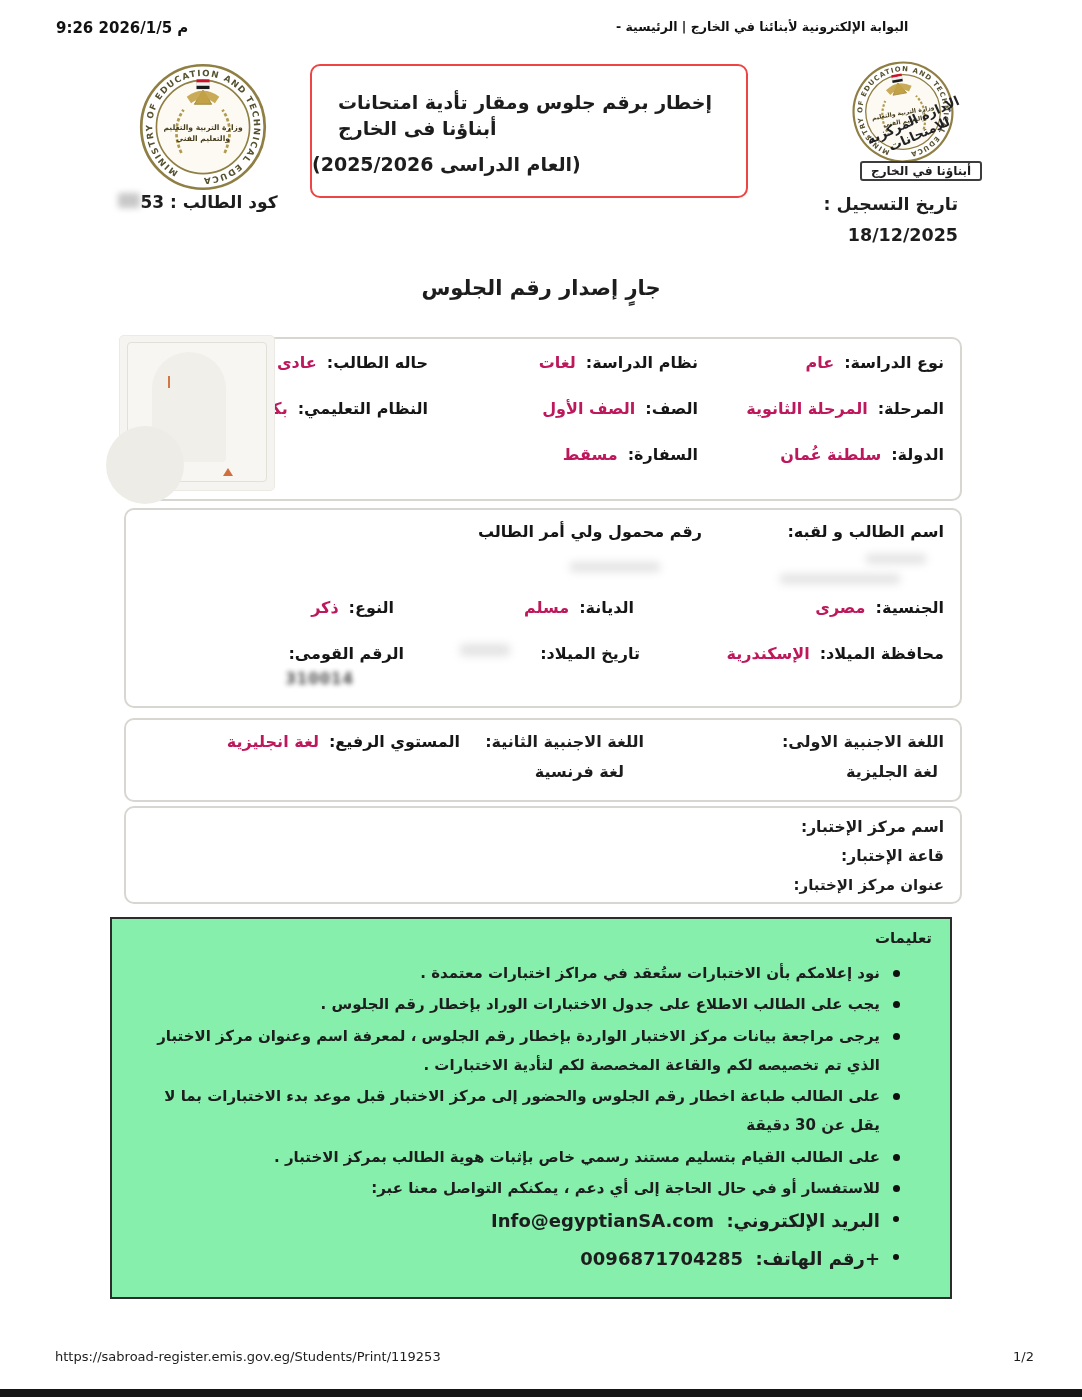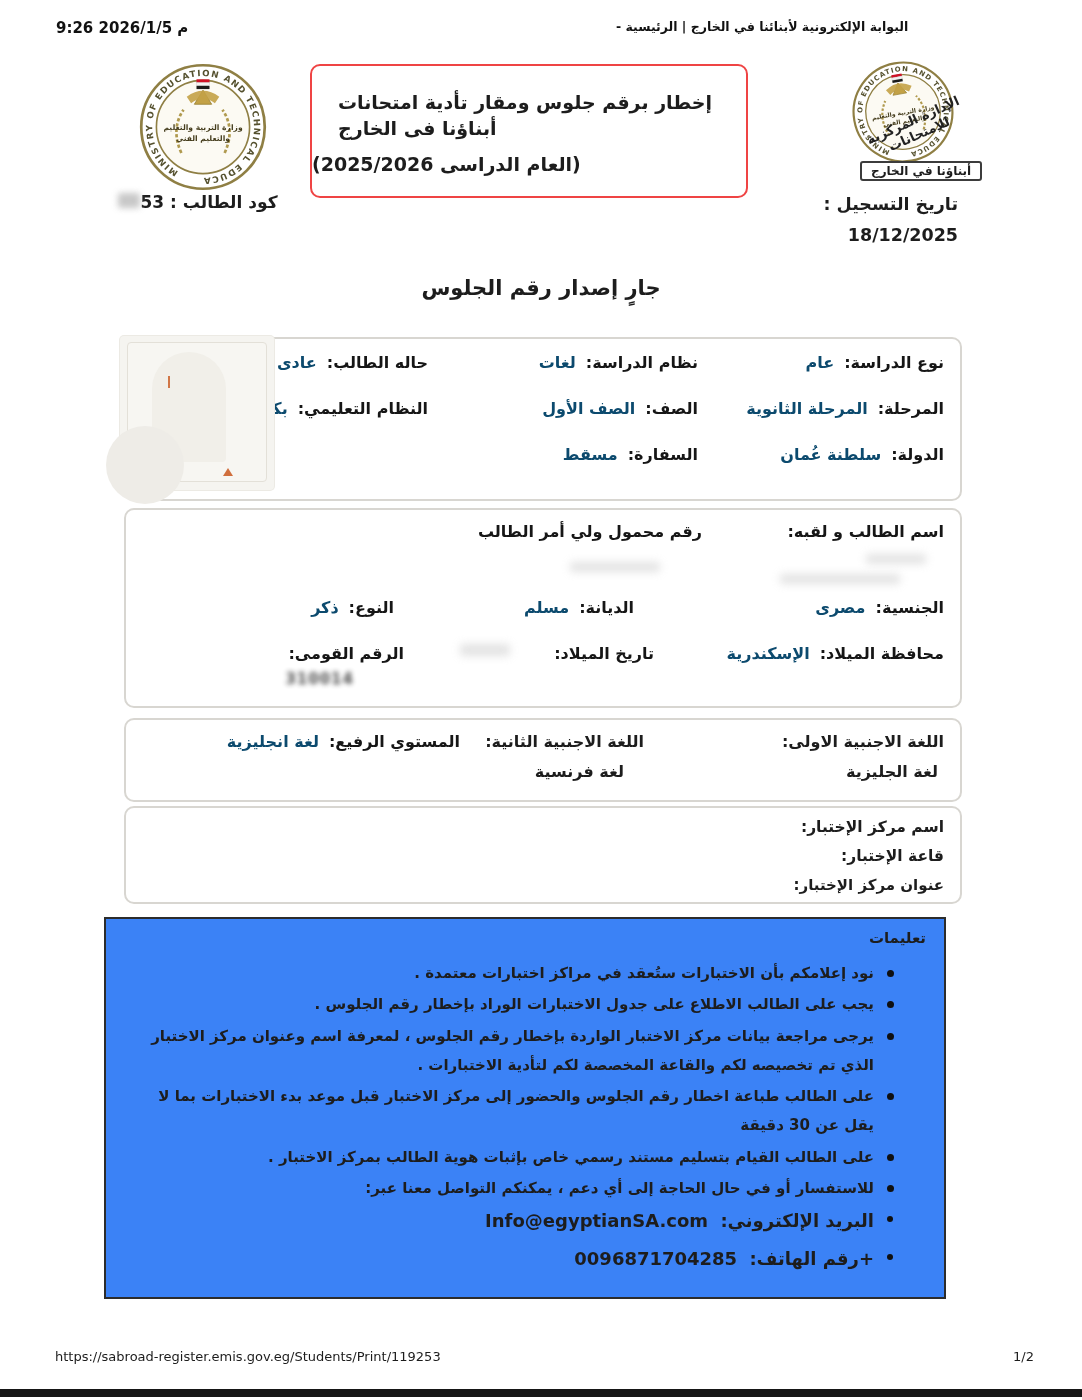--- a/index.html
+++ b/index.html
@@ -33,21 +33,21 @@
   .right-logo-text{left:836px;top:112px;width:160px;font-size:13px;font-weight:700;text-align:center;transform:rotate(-24deg);direction:rtl;color:#222}
   .right-logo-caption{left:860px;top:161px;border:2px solid #3c3c3c;border-radius:3px;padding:1px 9px;font-size:12px;font-weight:700;direction:rtl;background:#fff}
   .reg-date{right:124px;top:189px;text-align:right;direction:rtl;font-size:17.5px;font-weight:700;line-height:1.75}
 
   .status-line{left:0;top:276px;width:1082px;text-align:center;font-size:21px;font-weight:700}
 
   
   .card{position:absolute;border:2px solid #d8d6d1;border-radius:10px;background:#fff}
   .card .cell{position:absolute;direction:rtl;display:flex;gap:10px;font-size:16px;font-weight:700;white-space:nowrap}
   .card .lbl{color:#161616}
-  .card .val{color:#0c4a6e}
+  .card .val{color:#be185d}
 
   .card1{left:124px;top:337px;width:834px;height:160px}
   .card2{left:124px;top:508px;width:834px;height:196px}
   .card3{left:124px;top:718px;width:834px;height:80px}
   .card4{left:124px;top:806px;width:834px;height:94px}
 
   
   .photo{left:120px;top:336px;width:154px;height:154px;background:#f5f4f0;border-radius:4px;z-index:3;box-shadow:0 0 0 1px #eceae4}
   .photo .frame{position:absolute;left:7px;top:6px;right:7px;bottom:8px;border:1px solid #e3e0d8;border-radius:4px;background:#f7f6f2}
   .photo .head{position:absolute;left:32px;top:16px;width:74px;height:110px;background:#f1efe9;border-radius:40px 40px 4px 4px}
@@ -56,21 +56,21 @@
   .photo .tick2{position:absolute;left:103px;bottom:14px;border-left:5px solid transparent;border-right:5px solid transparent;border-bottom:8px solid #c9571d;opacity:.85}
 
   
   .smudge{position:absolute;background:#b9b9b9;filter:blur(4px);opacity:.4;border-radius:3px}
   .nid-val{position:absolute;font-size:15px;font-weight:700;filter:blur(2.5px);opacity:.8;letter-spacing:1px}
 
   
   .card .cell2{position:absolute;direction:rtl;font-size:16px;font-weight:700;white-space:nowrap}
 
   
-  .instr{left:104px;top:917px;width:838px;height:378px;border:2px solid #2c2c2c;background:#3b82f6}
+  .instr{left:110px;top:917px;width:838px;height:378px;border:2px solid #2c2c2c;background:#86efac}
   .instr-title{position:absolute;top:10px;right:18px;font-size:15px;font-weight:700;direction:rtl}
   .instr ul{position:absolute;margin:0;padding:0;list-style:none;direction:rtl}
   .instr .main-list{top:40px;right:48px;left:28px}
   .instr .main-list li{position:relative;padding-right:22px;font-size:15px;font-weight:700;line-height:1.95;margin-bottom:2px;text-align:right}
   .instr .main-list li::before{content:"";position:absolute;right:2px;top:11px;width:7px;height:7px;border-radius:50%;background:#101010}
   .instr .contact-list{top:288px;right:48px;left:28px}
   .instr .contact-list li{position:relative;padding-right:22px;font-size:18px;font-weight:700;line-height:1.6;margin-bottom:9px;text-align:right}
   .instr .contact-list li::before{content:"";position:absolute;right:3px;top:9px;width:6px;height:6px;border-radius:50%;background:#101010}
   .instr .contact-list .cv{margin-right:6px}
 
@@ -203,21 +203,21 @@
     <span class="val">مسلم</span>
   </div>
   <div class="cell" style="top:88px;right:566px">
     <span class="lbl">النوع:</span>
     <span class="val">ذكر</span>
   </div>
   <div class="cell" style="top:134px;right:16px">
     <span class="lbl">محافظة الميلاد:</span>
     <span class="val">الإسكندرية</span>
   </div>
-  <div class="cell" style="top:134px;right:306px">
+  <div class="cell" style="top:134px;right:320px">
     <span class="lbl">تاريخ الميلاد:</span>
   </div>
   <div class="smudge" style="top:134px;right:450px;width:50px;height:12px"></div>
   <div class="cell" style="top:134px;right:556px">
     <span class="lbl">الرقم القومى:</span>
   </div>
   <div class="nid-val ltr" style="top:160px;right:606px">310014</div>
 </div>
 
 <div class="card card3">

